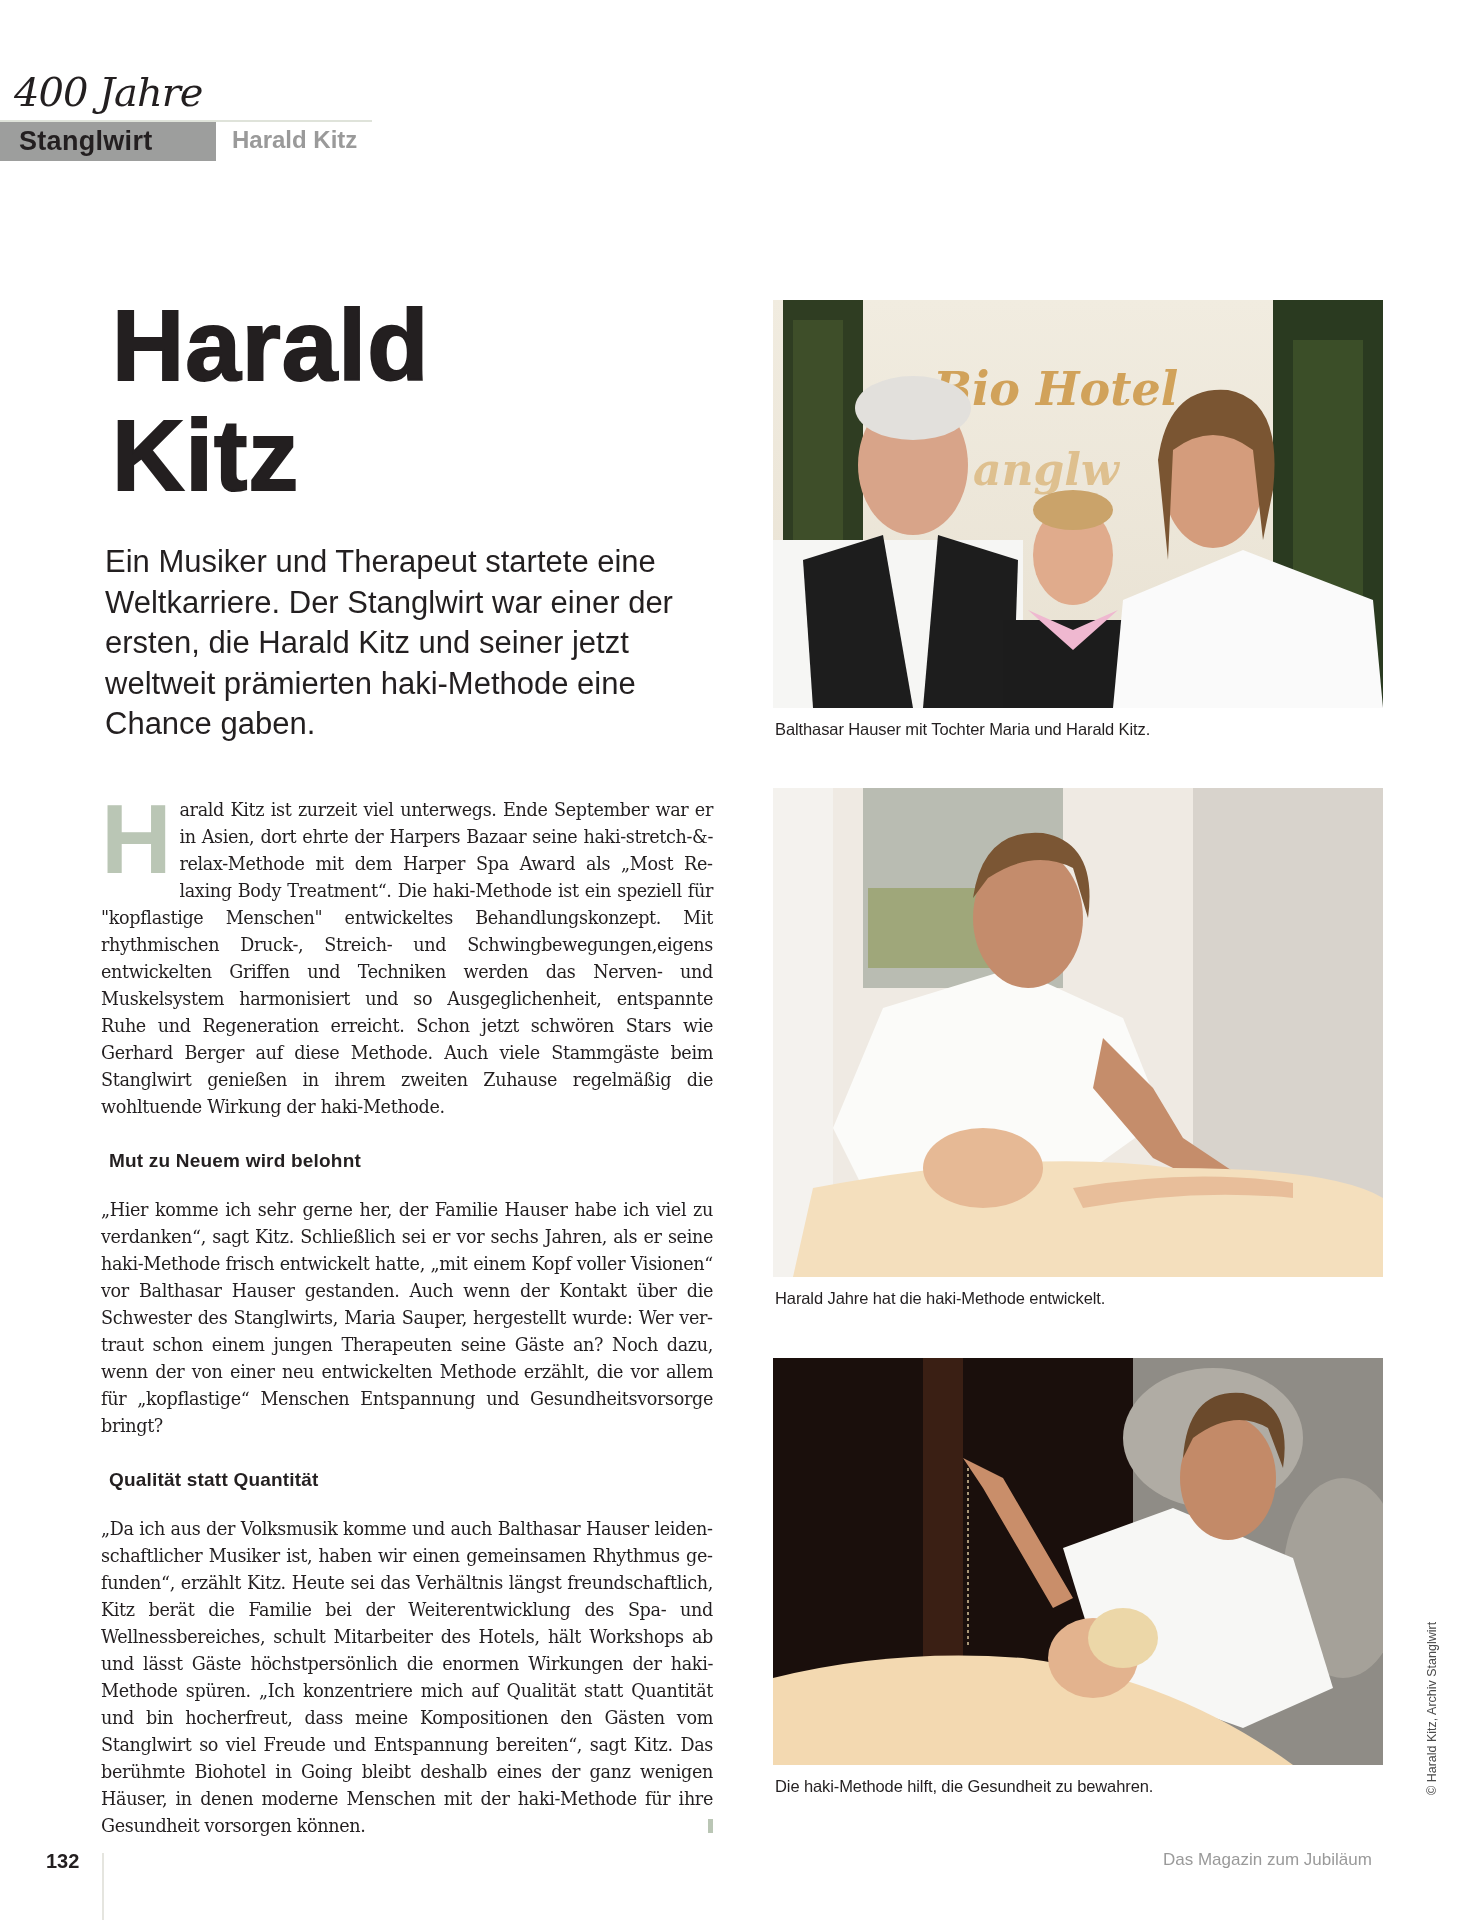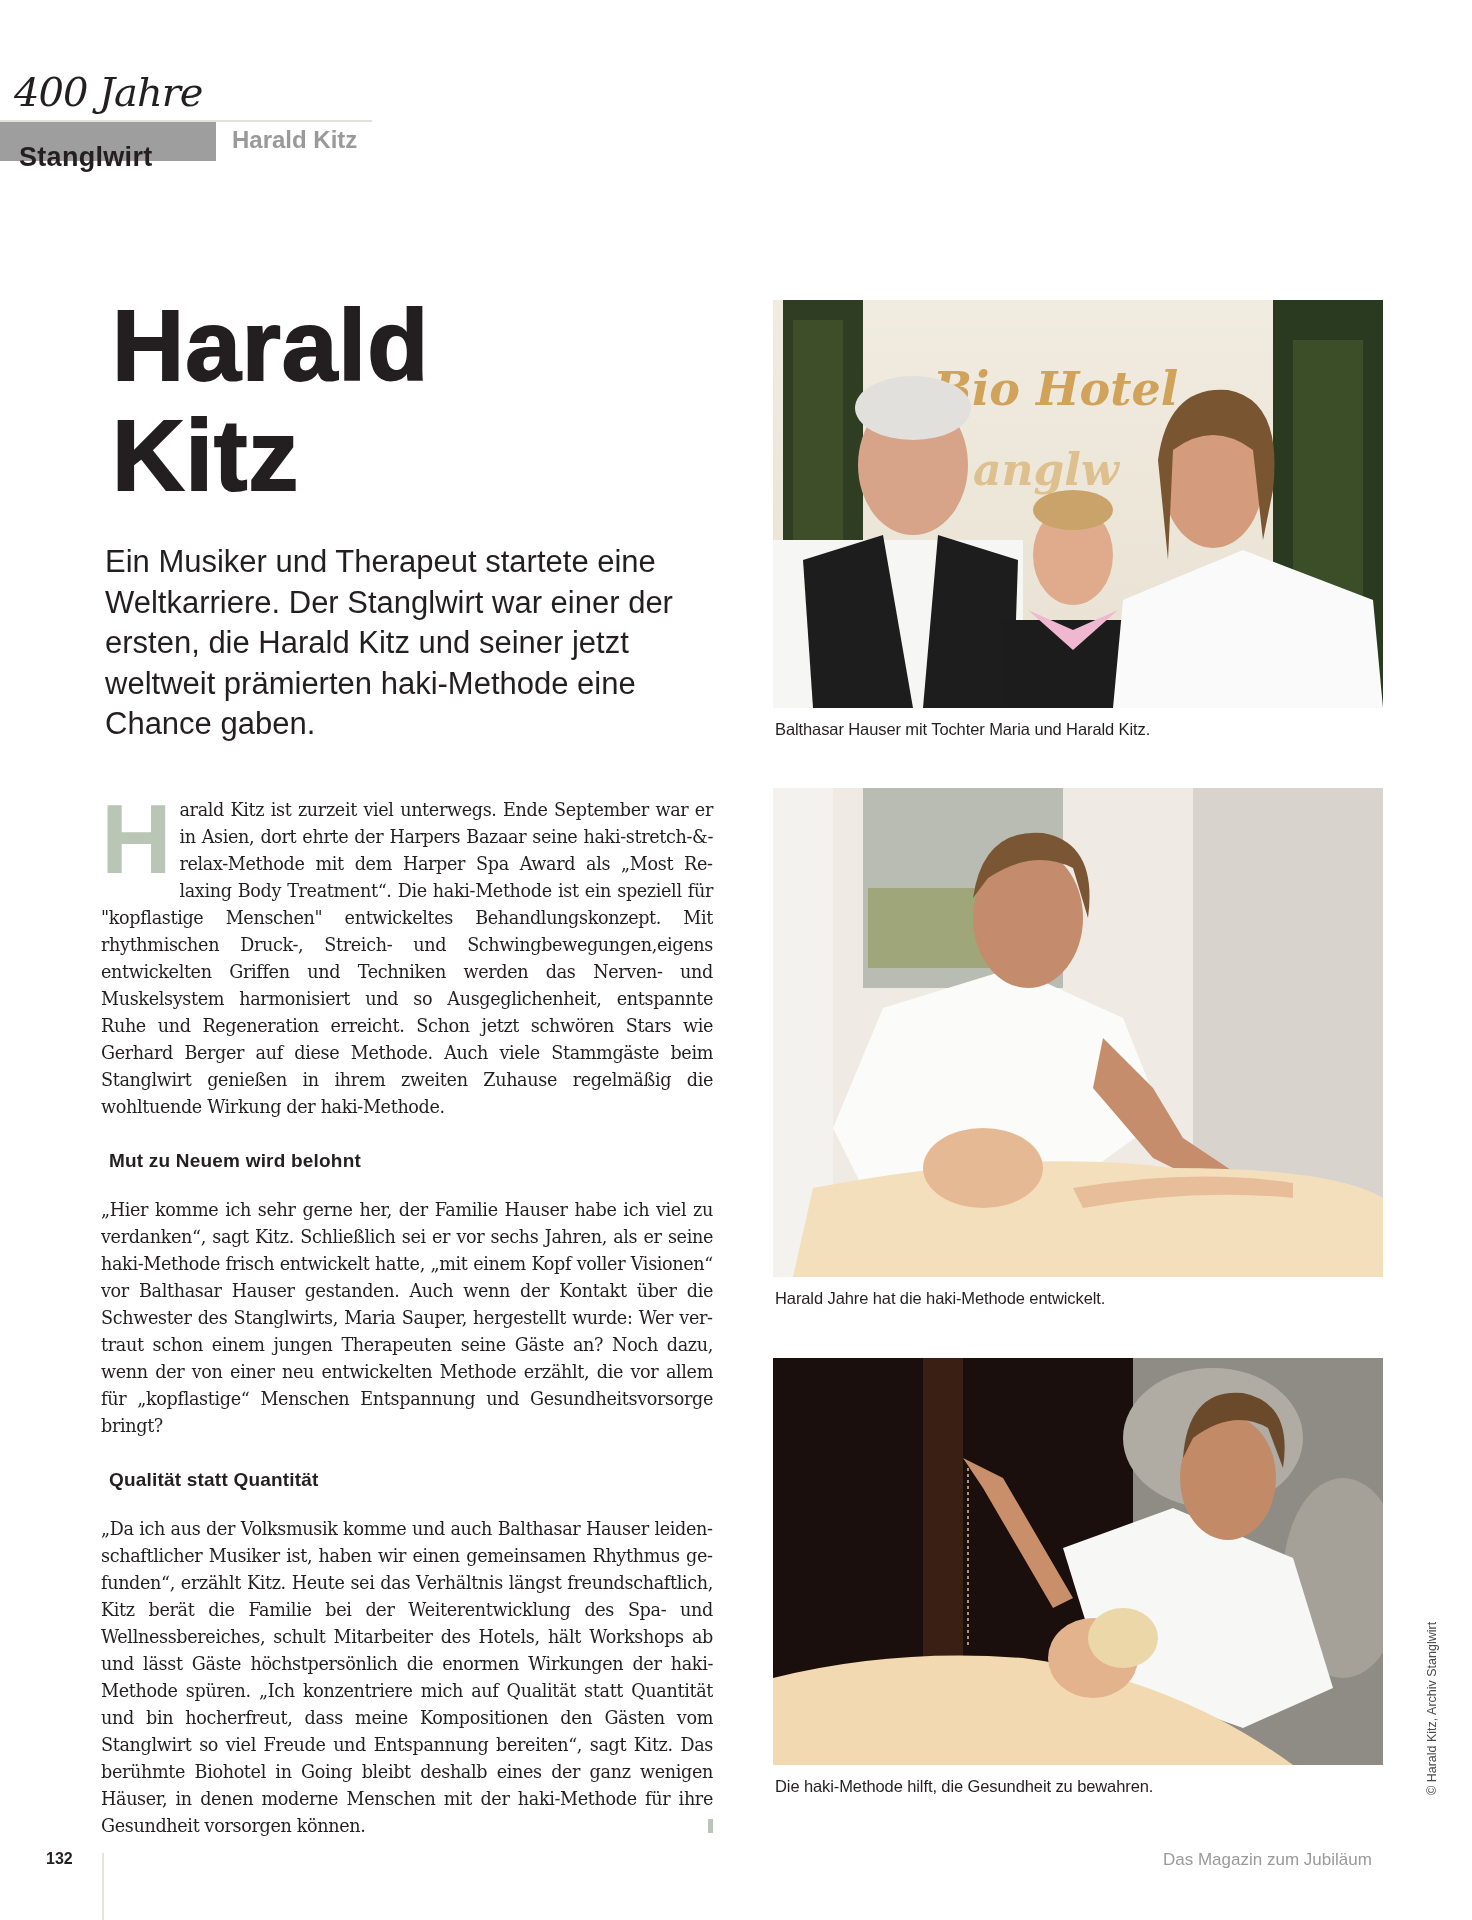--- a/index.html
+++ b/index.html
@@ -2,21 +2,21 @@
 <html><head>
 <meta charset="utf-8">
 <style>
   html, body { margin: 0; padding: 0; background: #ffffff; }
   body { width: 1472px; height: 1920px; position: relative; overflow: hidden; font-family: "Liberation Sans", sans-serif; color: #231f20; }
 
   
   .hdr-script { position: absolute; left: 14px; top: 72px; font-family: "DejaVu Serif", serif; font-style: italic; font-size: 40px; color: #231f20; letter-spacing: -1px; line-height: 1; }
   .hdr-line { position: absolute; left: 0; top: 120px; width: 372px; height: 2px; background: #dfe3da; }
   .hdr-box { position: absolute; left: 0; top: 122px; width: 216px; height: 39px; background: #9d9e9d; }
-  .hdr-box span { position: absolute; left: 19px; top: 4px; font-family: "Liberation Sans", sans-serif; font-weight: 900; font-size: 27px; color: #231f20; letter-spacing: 0.3px; margin-top: 16px; }
+  .hdr-box span { position: absolute; left: 19px; top: 4px; font-family: "Liberation Sans", sans-serif; font-weight: 900; font-size: 27px; color: #231f20; letter-spacing: 0.3px; }
   .hdr-sub { position: absolute; left: 232px; top: 126px; font-family: "Liberation Sans", sans-serif; font-weight: bold; font-size: 24px; color: #9a9a9a; }
 
   
   .title { position: absolute; left: 104px; top: 282px; margin: 8px; font-family: "Liberation Sans", sans-serif; font-weight: 900; font-size: 100px; line-height: 110px; color: #231f20; letter-spacing: 1px; -webkit-text-stroke: 2px #231f20; }
   .title span { display: block; }
 
   
   .lede { position: absolute; left: 101px; top: 538px; width: 620px; margin: 4px; font-family: "Liberation Sans", sans-serif; font-size: 31px; line-height: 40.5px; color: #231f20; }
 
   
@@ -29,21 +29,21 @@
   .endmark { display: inline-block; width: 5px; height: 14px; background: #bac6b5; float: right; margin-top: 6px; }
 
   
   .photo { position: absolute; left: 773px; width: 610px; overflow: hidden; }
   .photo svg { display: block; width: 100%; height: 100%; }
   .cap { position: absolute; left: 775px; font-family: "Liberation Sans", sans-serif; font-size: 16.5px; color: #231f20; letter-spacing: -0.1px; }
 
   .credit { position: absolute; left: 1425px; top: 1795px; transform-origin: 0 0; transform: rotate(-90deg); font-family: "Liberation Sans", sans-serif; font-size: 12.5px; color: #4a4a4a; white-space: nowrap; }
 
   
-  .pageno { position: absolute; left: 46px; top: 1850px; font-family: "Liberation Sans", sans-serif; font-weight: 900; font-size: 16px; color: #231f20; }
+  .pageno { position: absolute; left: 46px; top: 1850px; font-family: "Liberation Sans", sans-serif; font-weight: 900; font-size: 20px; color: #231f20; }
   .footer-rule { position: absolute; left: 102px; top: 1853px; width: 2px; height: 67px; background: #e5e5df; }
   .footer-mag { position: absolute; left: 1163px; top: 1850px; font-family: "Liberation Sans", sans-serif; font-size: 17px; color: #9a9a9a; }
 </style>
 </head>
 <body>
 
 <div class="hdr-script">400 Jahre</div>
 <div class="hdr-line"></div>
 <div class="hdr-box">
   <span>Stanglwirt</span>

